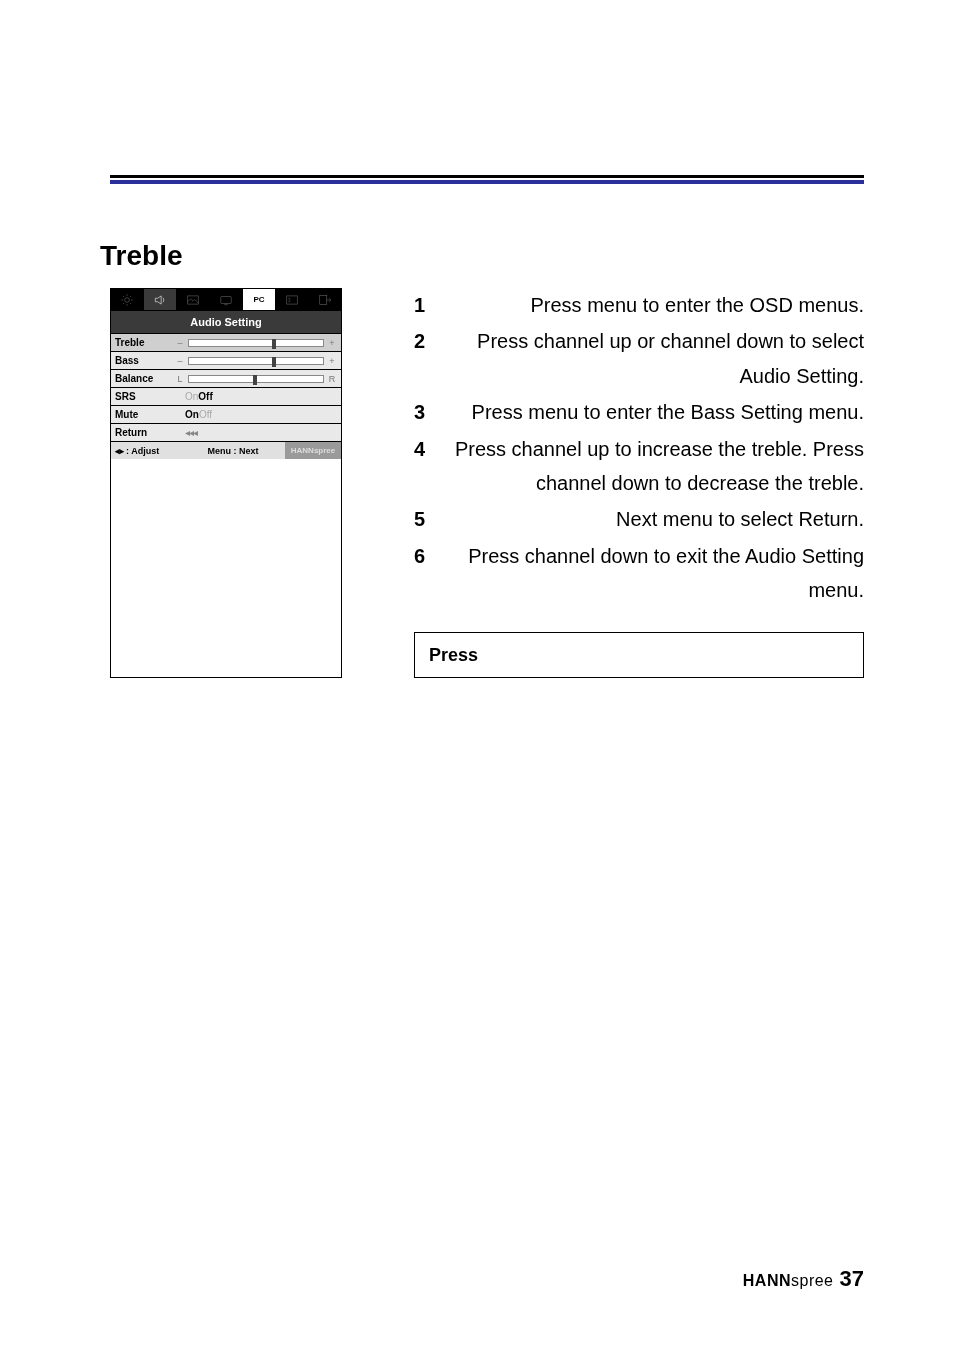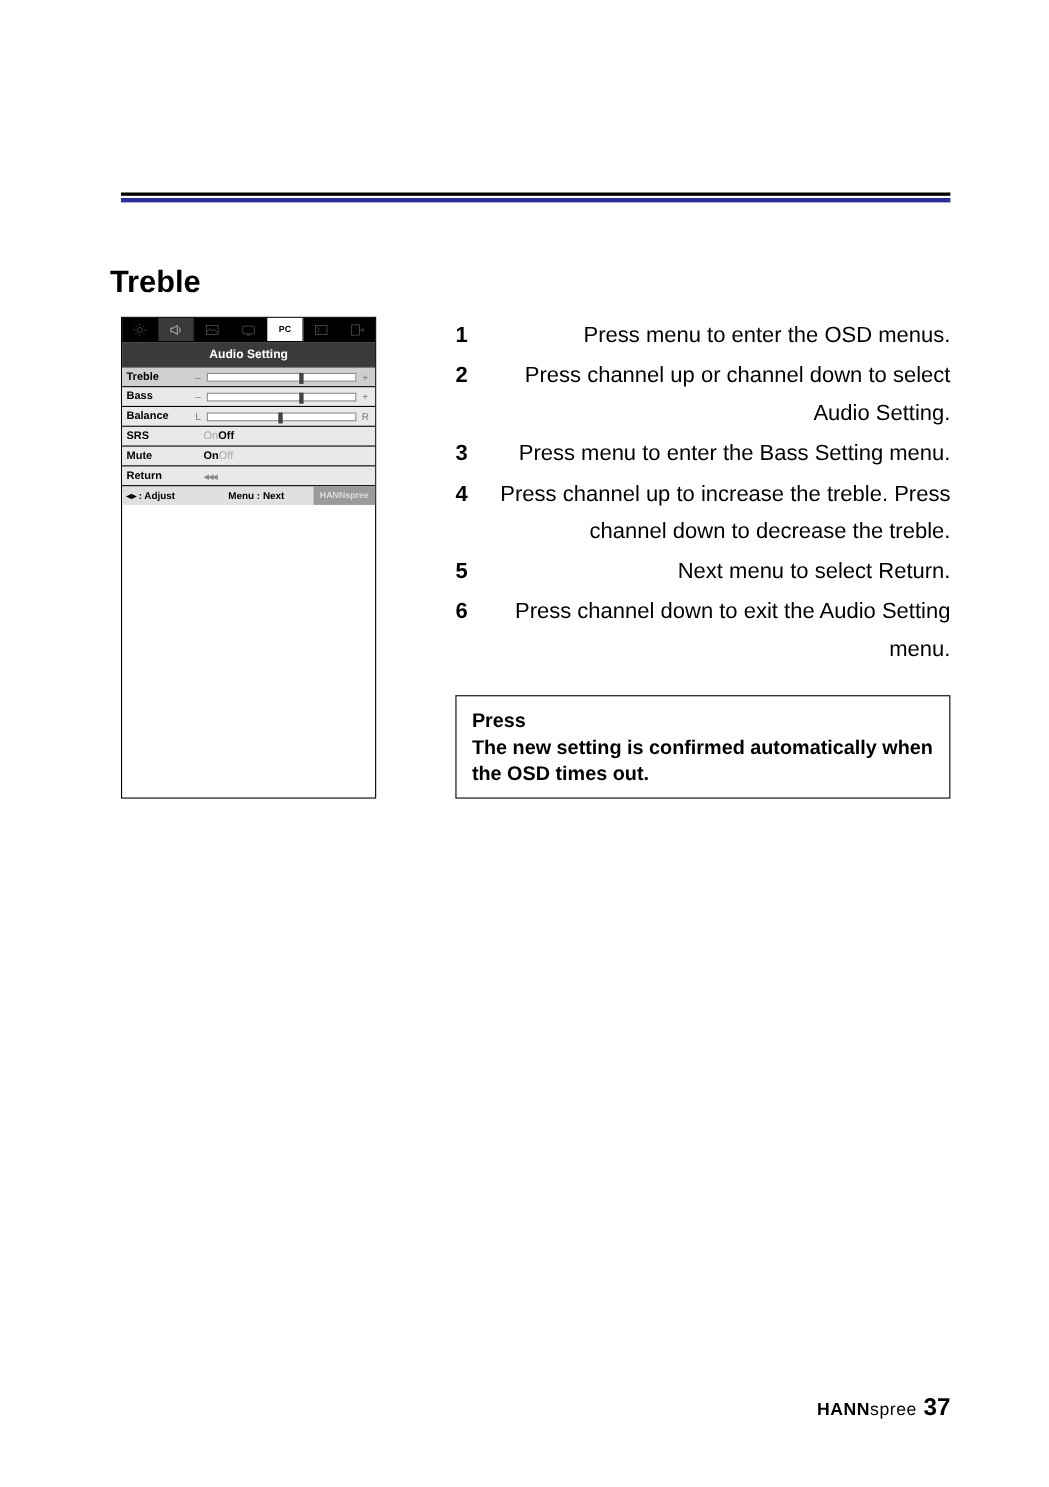--- a/index.html
+++ b/index.html
@@ -204,21 +204,20 @@
             <span class="txt">Next menu to select Return.</span>
           </li>
         <li>
             <span class="num">6</span>
             <span class="txt">Press channel down to exit the Audio Setting menu.</span>
           </li>
       </ol>
 
       <div class="note-box">
         <span class="note-label">Press</span>
-        <span>The new setting is confirmed automatically when the OSD times out.</span>
       </div>
     </div>
 
   </div>
 
   <div class="page-footer">
     <span class="brand-name">
       <span class="b1">HANN</span><span class="b2">spree</span>
     </span>
     <span class="num">37</span>

